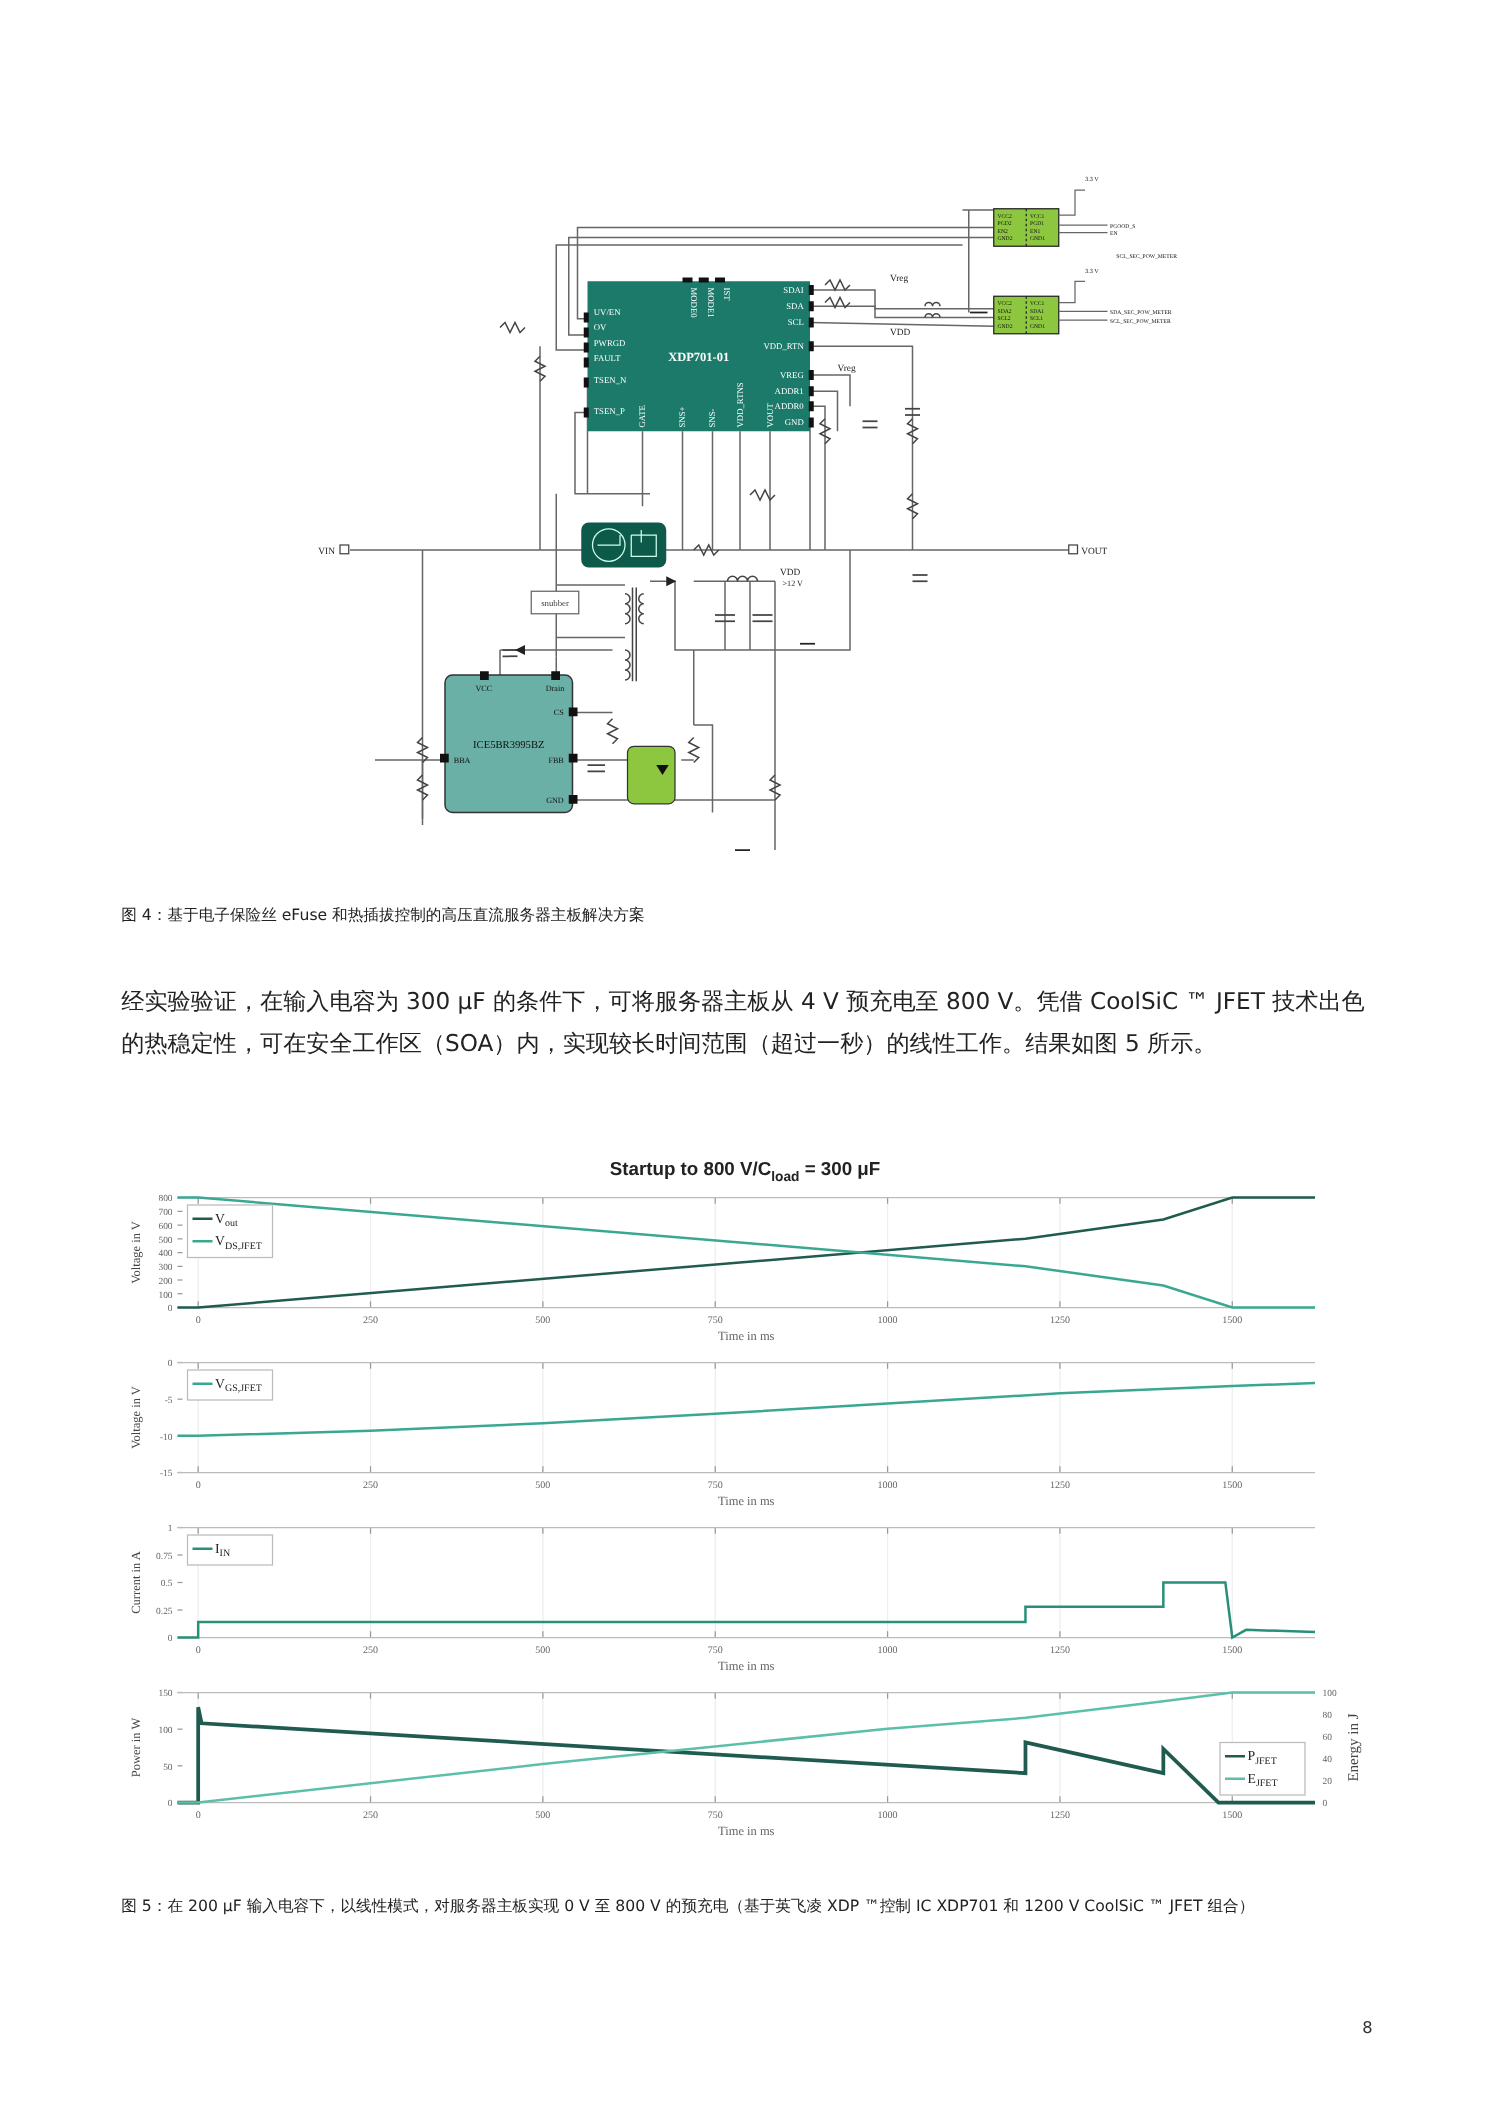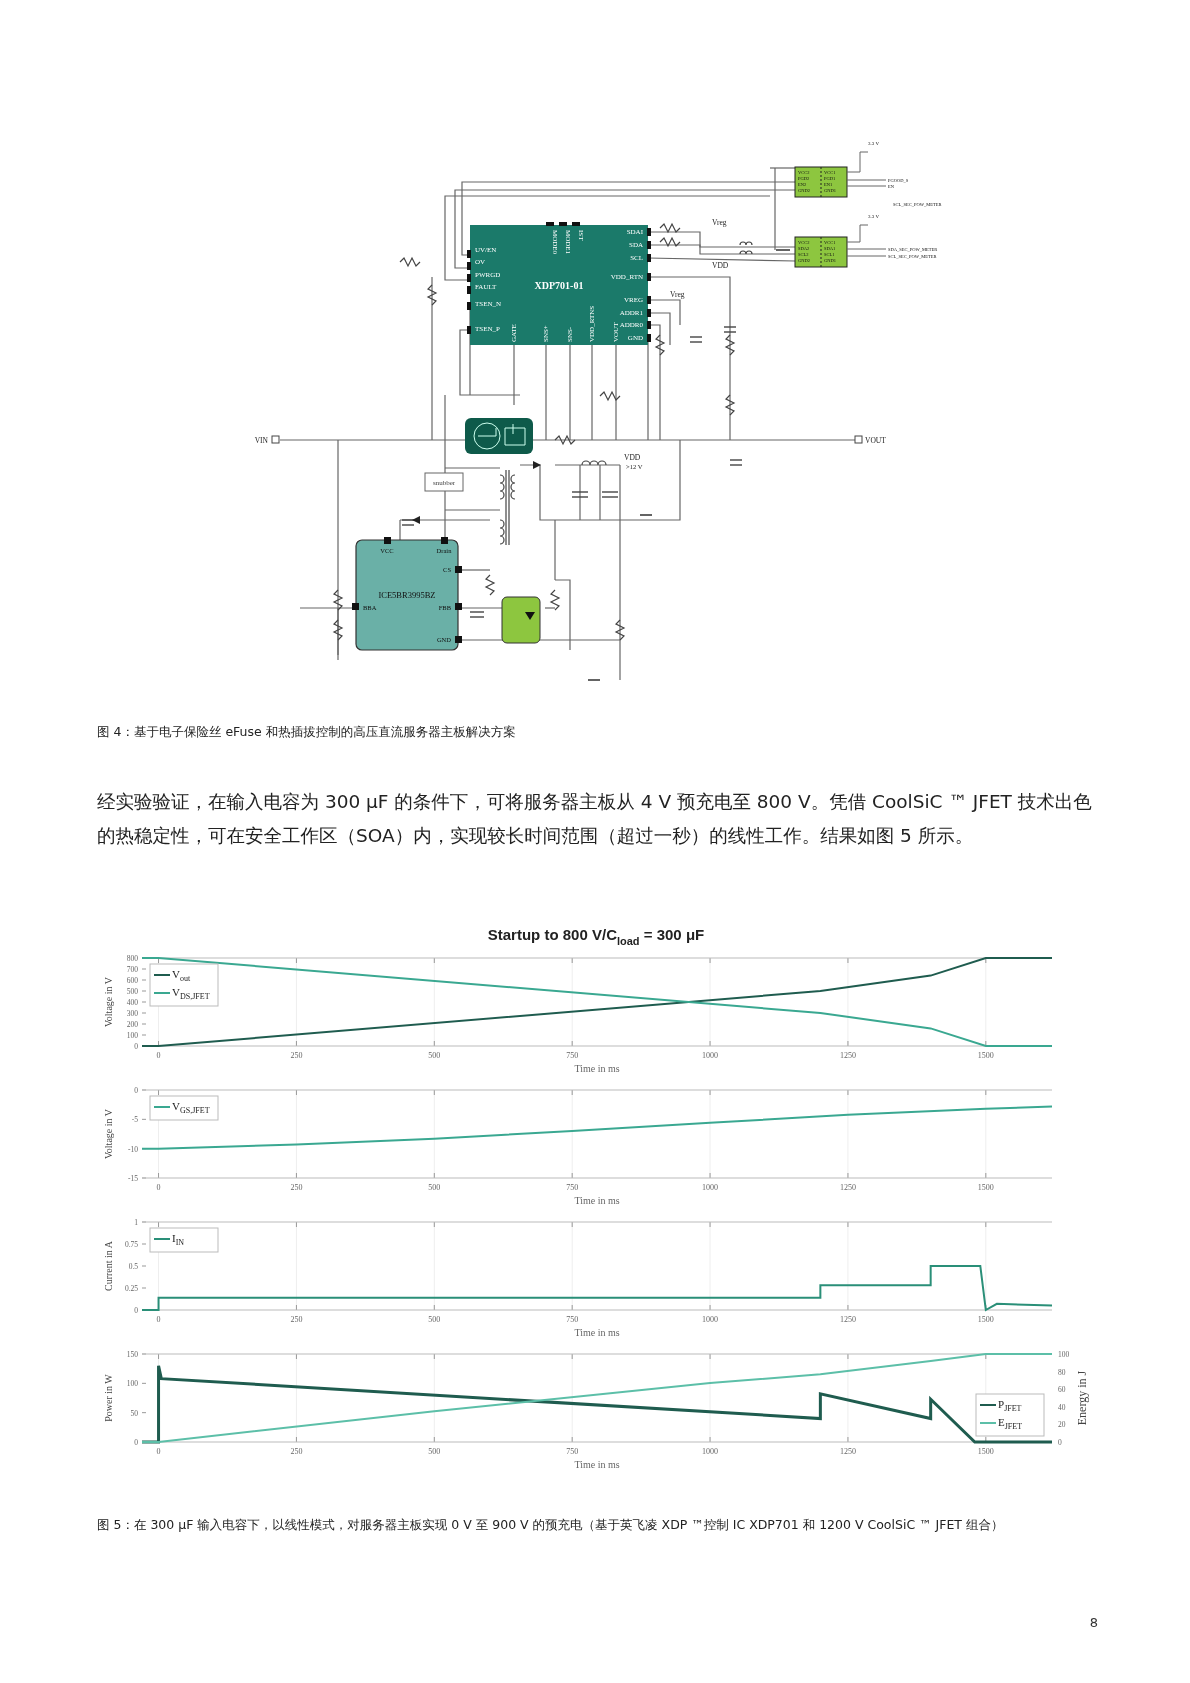--- a/index.html
+++ b/index.html
@@ -478,15 +478,15 @@
           <rect x="876" y="474" width="68" height="42" fill="#fff" stroke="#bbb"></rect>
           <line x1="880" x2="896" y1="485" y2="485" stroke="#1f5c4f" stroke-width="2"></line>
           <text x="898" y="488" font-size="11" fill="#222" font-family="Liberation Sans, sans-serif"><tspan>P</tspan><tspan font-size="8" dy="3">JFET</tspan></text>
           <line x1="880" x2="896" y1="503" y2="503" stroke="#5cbfa8" stroke-width="2"></line>
           <text x="898" y="506" font-size="11" fill="#222" font-family="Liberation Sans, sans-serif"><tspan>E</tspan><tspan font-size="8" dy="3">JFET</tspan></text>
         </g>
       </g>
     </g>
 </svg>
 
-<div class="caption" style="left:97px;top:1517px;">图 5：在 300 μF 输入电容下，以线性模式，对服务器主板实现 0 V 至 900 V 的预充电（基于英飞凌 XDP ™控制 IC XDP701 和 1200 V CoolSiC ™ JFET 组合）</div>
+<div class="caption" style="left:97px;top:1517px;">图 5：在 200 μF 输入电容下，以线性模式，对服务器主板实现 0 V 至 800 V 的预充电（基于英飞凌 XDP ™控制 IC XDP701 和 1200 V CoolSiC ™ JFET 组合）</div>
 
 <div class="page-num">8</div>
 
 </body></html>

